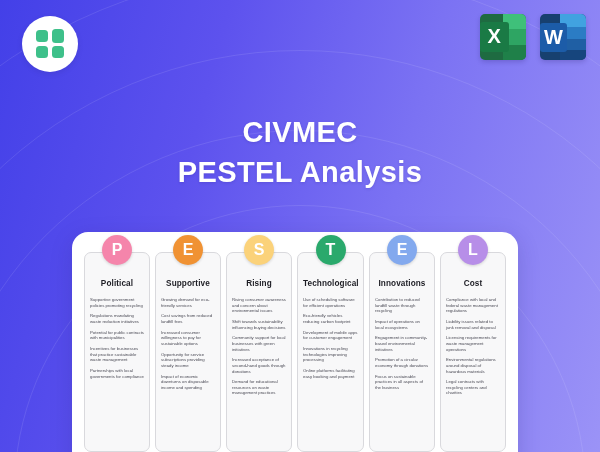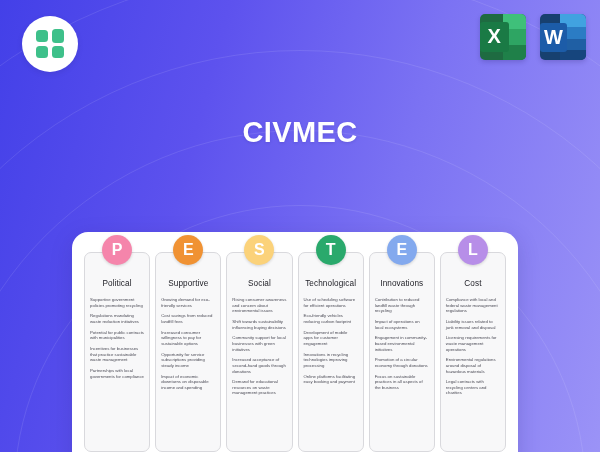--- a/index.html
+++ b/index.html
@@ -165,21 +165,21 @@
     align-items: center;
     justify-content: center;
     color: #ffffff;
     font-size: 16px;
     font-weight: bold;
     box-shadow: 0 1px 3px rgba(0,0,0,0.16);
   }
   .col-title {
     text-align: center;
     font-size: 8.2px;
-    font-weight: normal;
+    font-weight: bold;
     color: #1d1d24;
     margin: 4px 0 9px 0;
     letter-spacing: 0.1px;
   }
   .items { display: block; }
   .item {
     font-size: 4.3px;
     line-height: 5.6px;
     color: #4a4a55;
     margin-bottom: 5.2px;
@@ -221,20 +221,21 @@
       <div class="wd-q1"></div>
       <div class="wd-q2"></div>
       <div class="wd-q3"></div>
       <div class="wd-q4"></div>
       <div class="wd-tile">W</div>
     </div>
   </div>
 
   <div class="title-wrap">
     <div class="title-line">CIVMEC</div>
+    <div class="title-line">PESTEL Analysis</div>
   </div>
 
   <div class="panel">
     <div class="cols">
         <div class="col">
           <div class="badge" style="background: rgb(245, 133, 171);">P</div>
           <div class="col-title">Political</div>
           <div class="items">
             <div class="item">Supportive government policies promoting recycling</div>
             <div class="item">Regulations mandating waste reduction initiatives</div>
@@ -249,21 +250,21 @@
           <div class="items">
             <div class="item">Growing demand for eco-friendly services</div>
             <div class="item">Cost savings from reduced landfill fees</div>
             <div class="item">Increased consumer willingness to pay for sustainable options</div>
             <div class="item">Opportunity for service subscriptions providing steady income</div>
             <div class="item">Impact of economic downturns on disposable income and spending</div>
           </div>
         </div>
         <div class="col">
           <div class="badge" style="background: rgb(251, 210, 122);">S</div>
-          <div class="col-title">Social</div>
+          <div class="col-title">Rising</div>
           <div class="items">
             <div class="item">Rising consumer awareness and concern about environmental issues</div>
             <div class="item">Shift towards sustainability influencing buying decisions</div>
             <div class="item">Community support for local businesses with green initiatives</div>
             <div class="item">Increased acceptance of second-hand goods through donations</div>
             <div class="item">Demand for educational resources on waste management practices</div>
           </div>
         </div>
         <div class="col">
           <div class="badge" style="background: rgb(42, 169, 108);">T</div>

